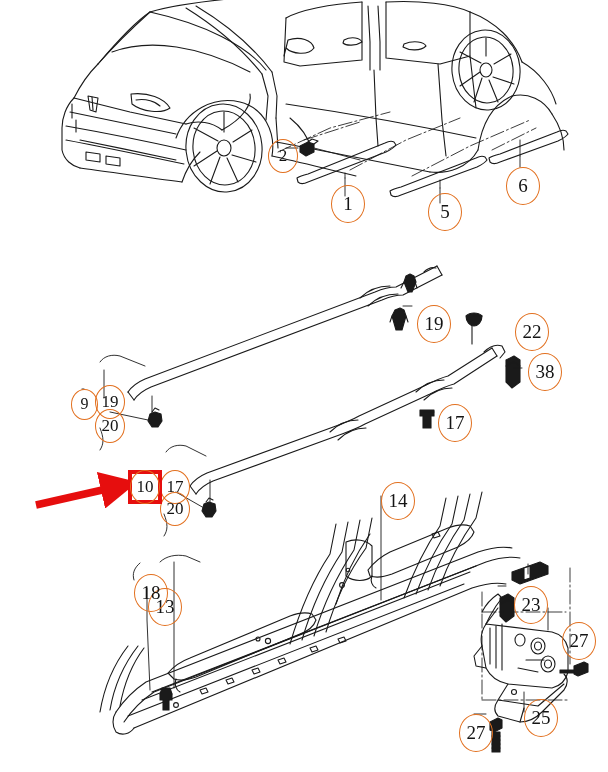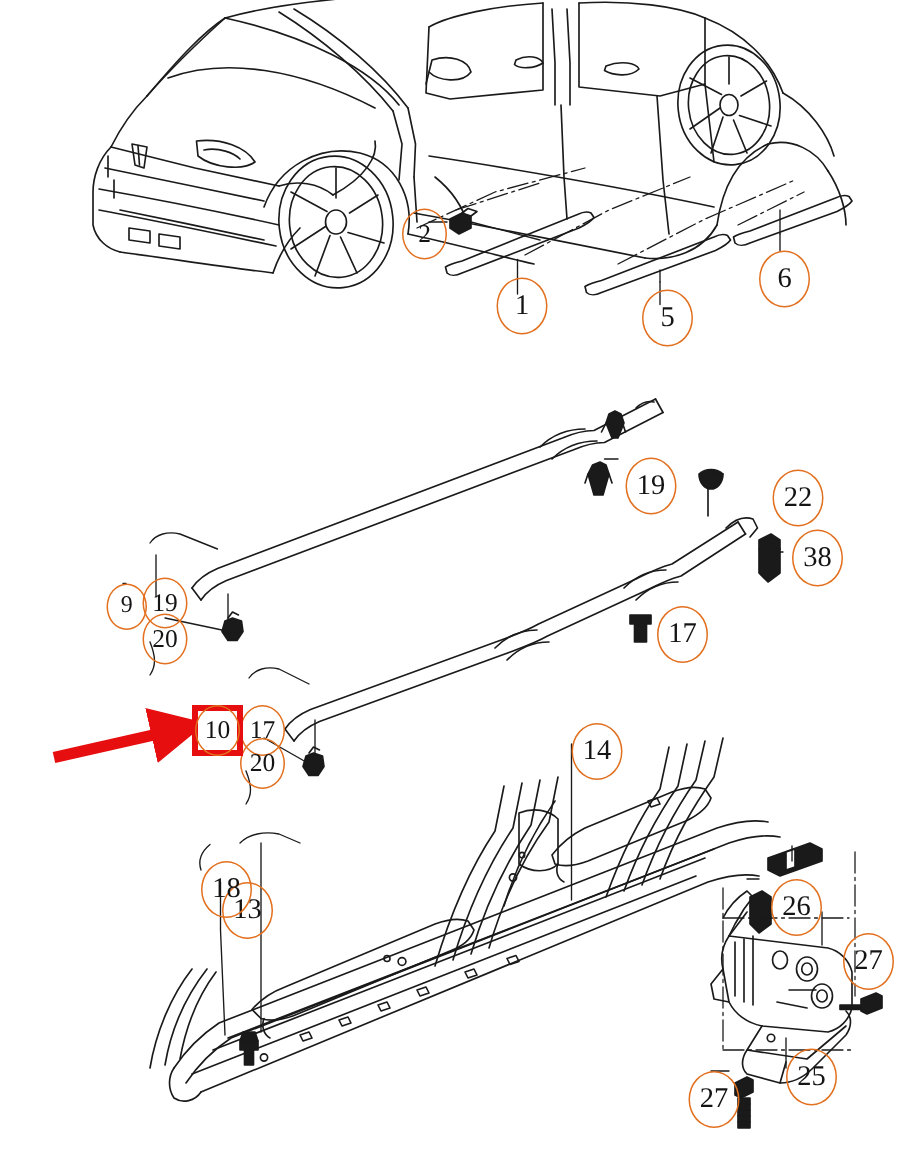--- a/index.html
+++ b/index.html
@@ -448,21 +448,21 @@
       <div class="callout sz-1" style="left: 381px; top: 482px; text-align: right;">
         <span>14</span>
       </div>
       <div class="callout sz-1" style="left: 148px; top: 549px; margin-top: 39px;">
         <span>13</span>
       </div>
       <div class="callout sz-1" style="left: 134px; top: 574px; text-align: center;">
         <span>18</span>
       </div>
       <div class="callout sz-1" style="left: 514px; top: 586px;">
-        <span>26</span>
+        <span>23</span>
       </div>
       <div class="callout sz-1" style="left: 562px; top: 622px;">
         <span>27</span>
       </div>
       <div class="callout sz-1" style="left: 459px; top: 714px;">
         <span>27</span>
       </div>
       <div class="callout sz-1" style="left: 524px; top: 699px;">
         <span>25</span>
       </div>

